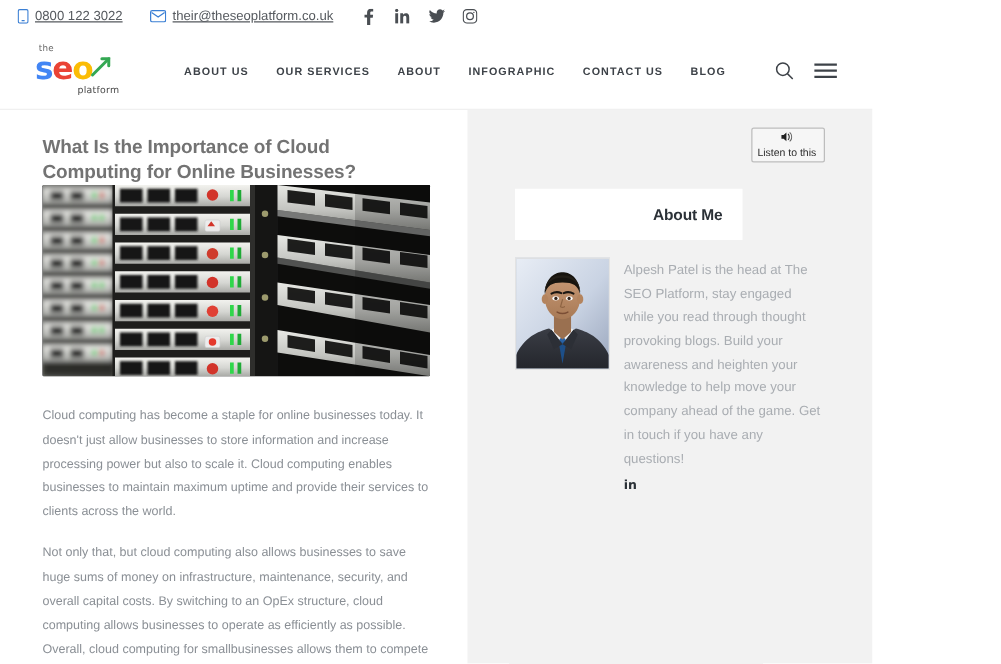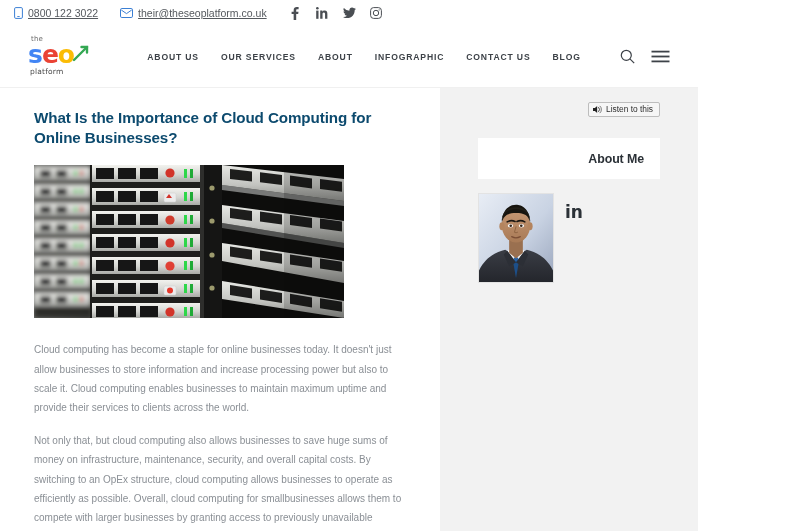--- a/index.html
+++ b/index.html
@@ -37,21 +37,21 @@
     position:absolute; left:6px; top:8px; font-size:25px; font-weight:700;
     font-family:"DejaVu Sans", sans-serif; letter-spacing:-1px; line-height:1;
   }
   .logo .word .c1{ color:#4285f4; }
   .logo .word .c2{ color:#ea4335; }
   .logo .word .c3{ color:#fbbc05; }
   .logo .arrow{
     position:absolute; left:49px; top:9px; width:20px; height:20px;
   }
   .logo .platform{
-    position:absolute; left:8px; top:33px; font-size:7.5px; color:#4a4a4a;
+    position:absolute; left:40px; top:33px; font-size:7.5px; color:#4a4a4a;
     font-family:"DejaVu Sans", sans-serif; letter-spacing:.2px;
   }
   .nav{
     flex:1 1 auto; display:flex; align-items:flex-start; justify-content:center; gap:0;
     margin-left:10px;
   }
   .nav a{
     font-size:8.6px; font-weight:700; letter-spacing:.85px; color:#3d4248;
     text-decoration:none; padding:0 11px; white-space:nowrap;
     font-family:"Liberation Sans", sans-serif;
@@ -63,22 +63,22 @@
   .content{ display:flex; height:443px; background:#fff; }
   .main{
     width:540px; background:#ffffff; padding:20px 30px 0 34px; position:relative;
   }
   .meta{
     font-size:10.5px; color:#6f747a; letter-spacing:.1px; margin-bottom:11px;
     font-family:"Liberation Sans", sans-serif;
   }
   .meta .sep{ display:inline-block; width:4px; }
   h1.post-title{
-    font-size:15.2px; line-height:1.33; font-weight:700; color:#0c4a6e;
-    letter-spacing:-.1px; margin-bottom:17px; max-width:400px;
+    font-size:15.2px; line-height:1.33; font-weight:700; color:#737373;
+    letter-spacing:-.1px; max-width:400px;
     font-family:"Liberation Sans", sans-serif;
   }
   .hero{
     width:310px; height:153px; margin-bottom:22px; overflow:hidden;
     background:#1a1a1a; position:relative; border-radius:1px;
   }
   .hero svg{ display:block; width:100%; height:100%; }
   .para{
     font-size:10px; line-height:1.92; color:#8a8f95; margin-bottom:14px;
     max-width:452px; font-family:"Liberation Sans", sans-serif;
@@ -86,42 +86,42 @@
 
   
   .sidebar{
     flex:1 1 auto; background:#f2f2f2; padding:14px 38px 0 38px; position:relative;
   }
   .listen-wrap{ display:flex; justify-content:flex-end; padding-right:0px; }
   .listen-btn{
     display:inline-flex; align-items:center; gap:4px;
     background:#f6f6f6; border:1px solid #bdbdbd; border-radius:2px;
     padding:2px 6px 2px 4px; font-size:8.4px; color:#2d2d2d; cursor:pointer;
-    font-family:"Liberation Sans", sans-serif; line-height:1.1;
+    font-family:"Liberation Sans", sans-serif; line-height:1.1;flex-direction:column;
   }
   .listen-btn .spk{ display:inline-flex; align-items:center; }
   .widget{
     margin-top:21px; background:#ffffff; width:182px;
   }
   .widget-head{
     padding:14px 16px 13px 16px; font-size:12.4px; font-weight:700; color:#2b3137;
     font-family:"Liberation Sans", sans-serif; letter-spacing:-.1px;text-align:right;
   }
   .widget-body{ display:flex; gap:11px; padding:0 0 0 0; margin-top:14px; }
   .avatar{
     width:76px; height:90px; flex:0 0 auto; overflow:hidden; background:#c9d2de;
     border:1px solid #e3e3e3;
   }
   .avatar svg{ display:block; width:100%; height:100%; }
   .bio{
     font-size:10.6px; line-height:1.78; color:#a9adb2;
     font-family:"Liberation Sans", sans-serif; flex:1 1 auto; padding-top:1px;
   }
   .bio-linkedin{
-    margin-top:3px; font-size:17px; font-weight:700; color:#2b3137;
+    margin-top:3px; font-size:10px; font-weight:700; color:#2b3137;
     font-family:"DejaVu Sans", sans-serif;
   }
 </style>
 </head>
 <body>
 
 <div class="page">
 
   <div class="topbar">
     <div class="tb-left">
@@ -488,19 +488,20 @@
             <ellipse cx="43.6" cy="32.4" rx="2.7" ry="1.8" fill="#fdfdfd"></ellipse>
             <circle cx="32.6" cy="32.5" r="1.35" fill="#30231a"></circle>
             <circle cx="43.4" cy="32.5" r="1.35" fill="#30231a"></circle>
 
             <path d="M38 33.5 L36.4 39.2 q1.6 1 3.2 0" stroke="#8e6443" stroke-width="1" fill="none" stroke-linecap="round"></path>
 
             <path d="M33.6 43.6 q4.4 2.4 8.8 0" stroke="#7b4e35" stroke-width="1.2" fill="none" stroke-linecap="round"></path>
           </svg>
         </div>
         <div class="bio">
+          <span>Alpesh Patel is the head at The SEO Platform, stay engaged while you read through thought provoking blogs. Build your awareness and heighten your knowledge to help move your company ahead of the game. Get in touch if you have any questions!</span>
           <div class="bio-linkedin"><span>in</span></div>
         </div>
       </div>
 
     </div>
   </div>
 </div>
 
 </body></html>

